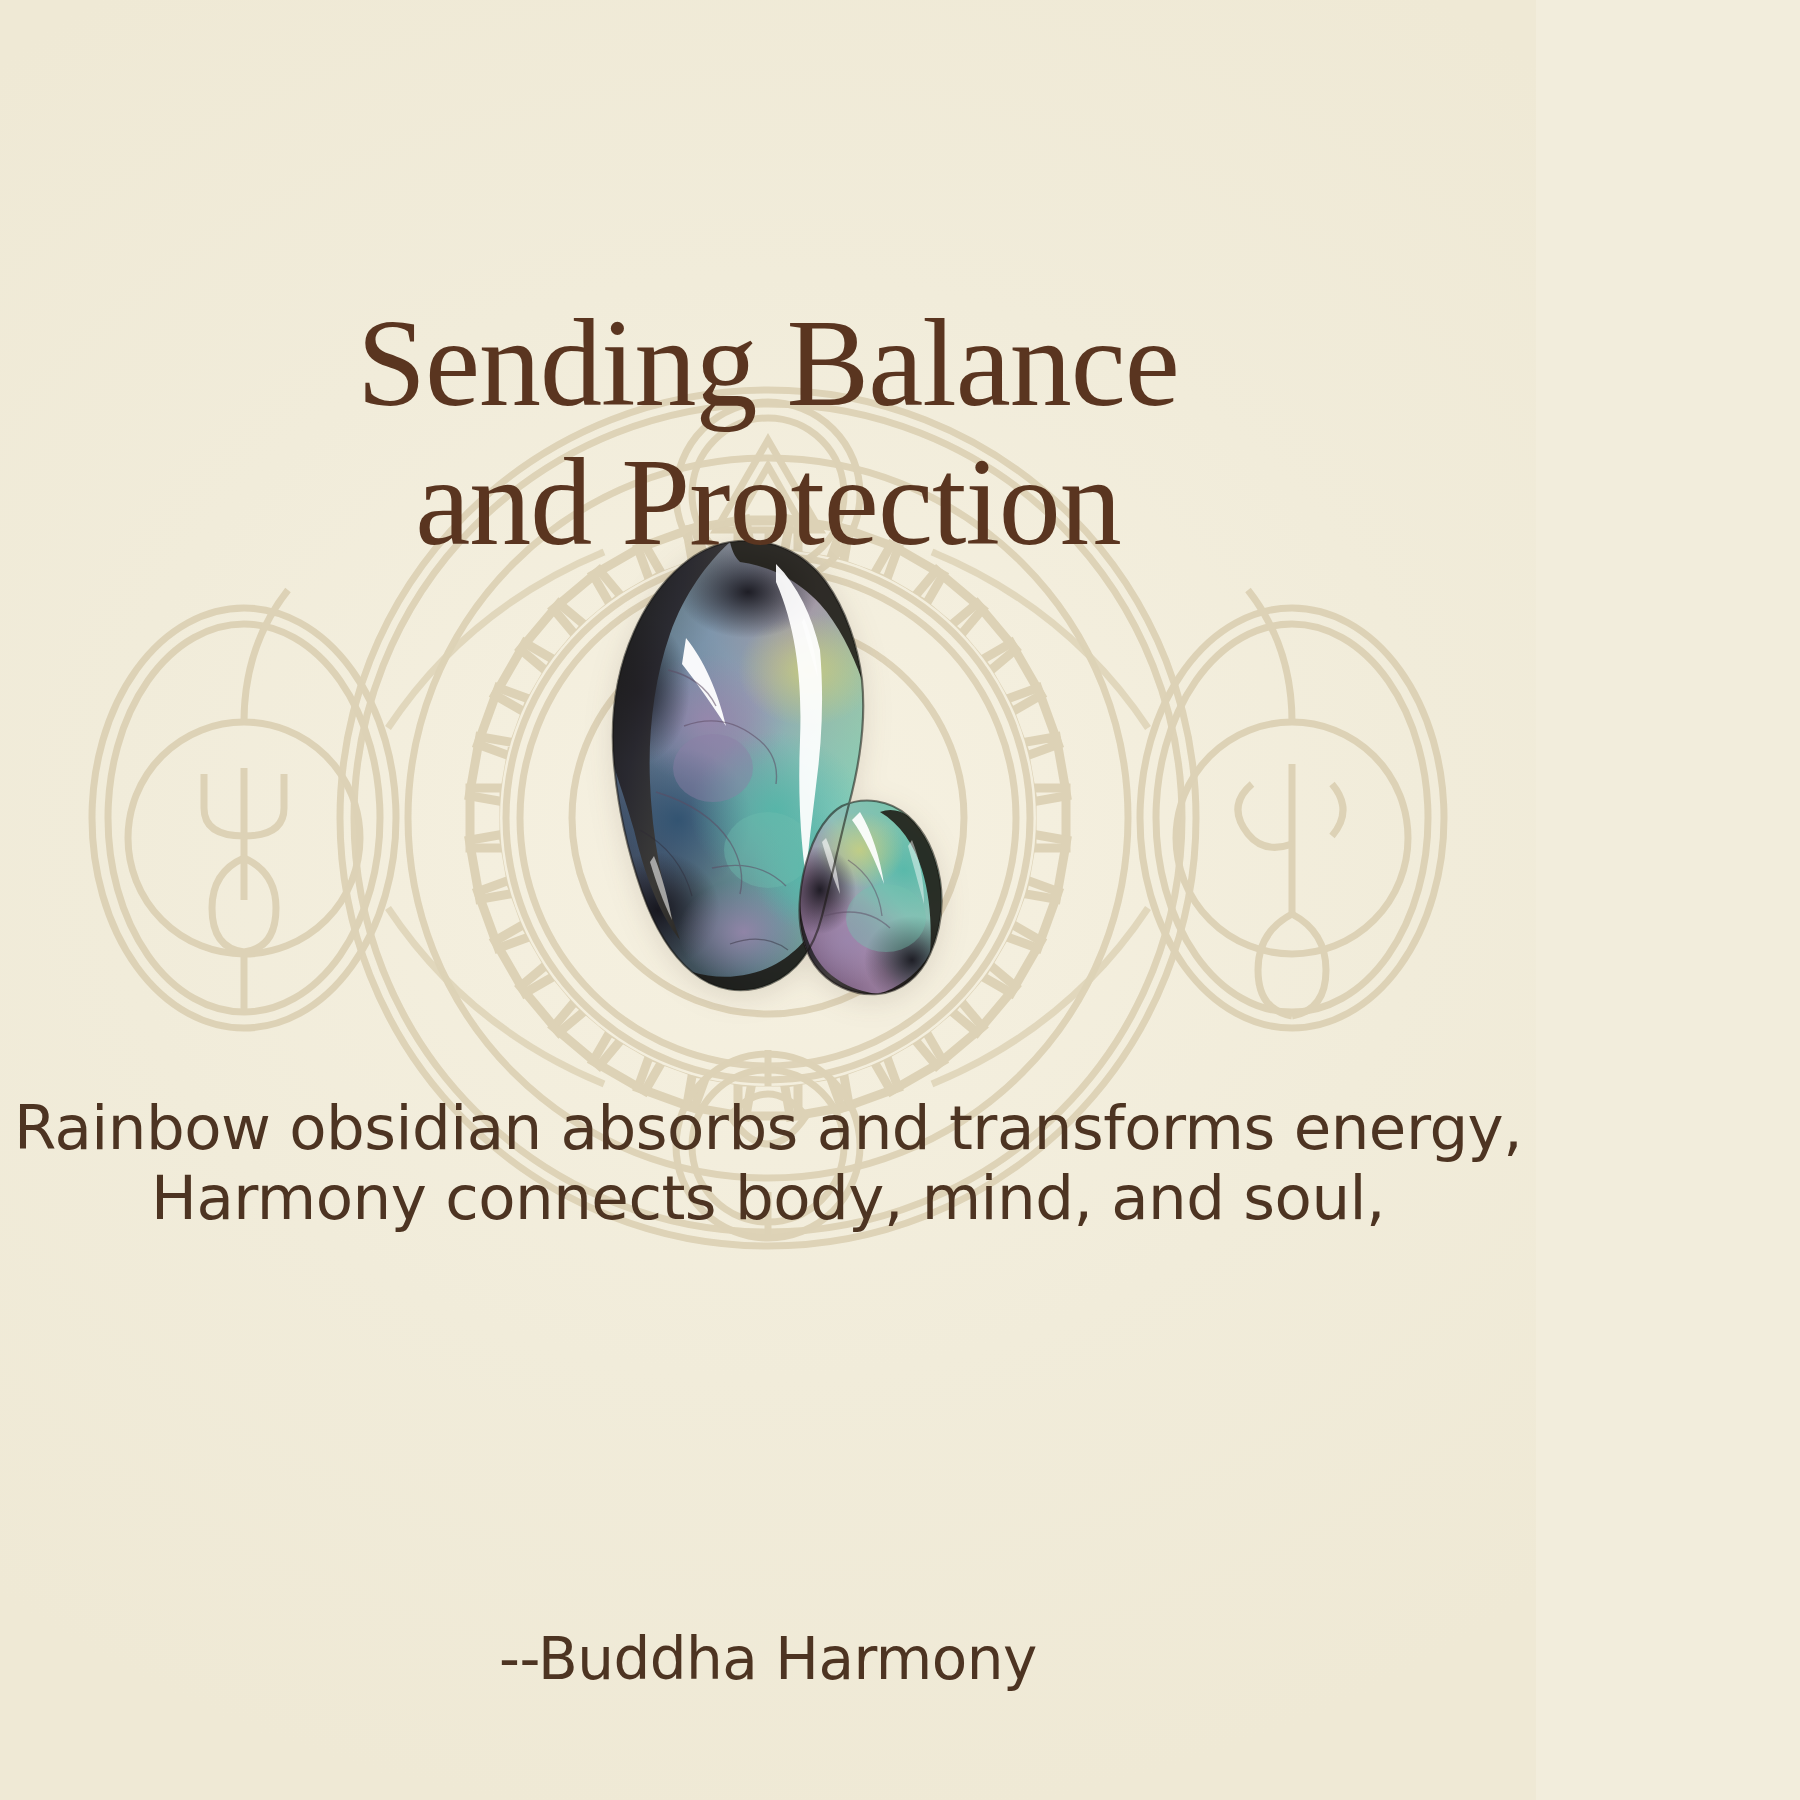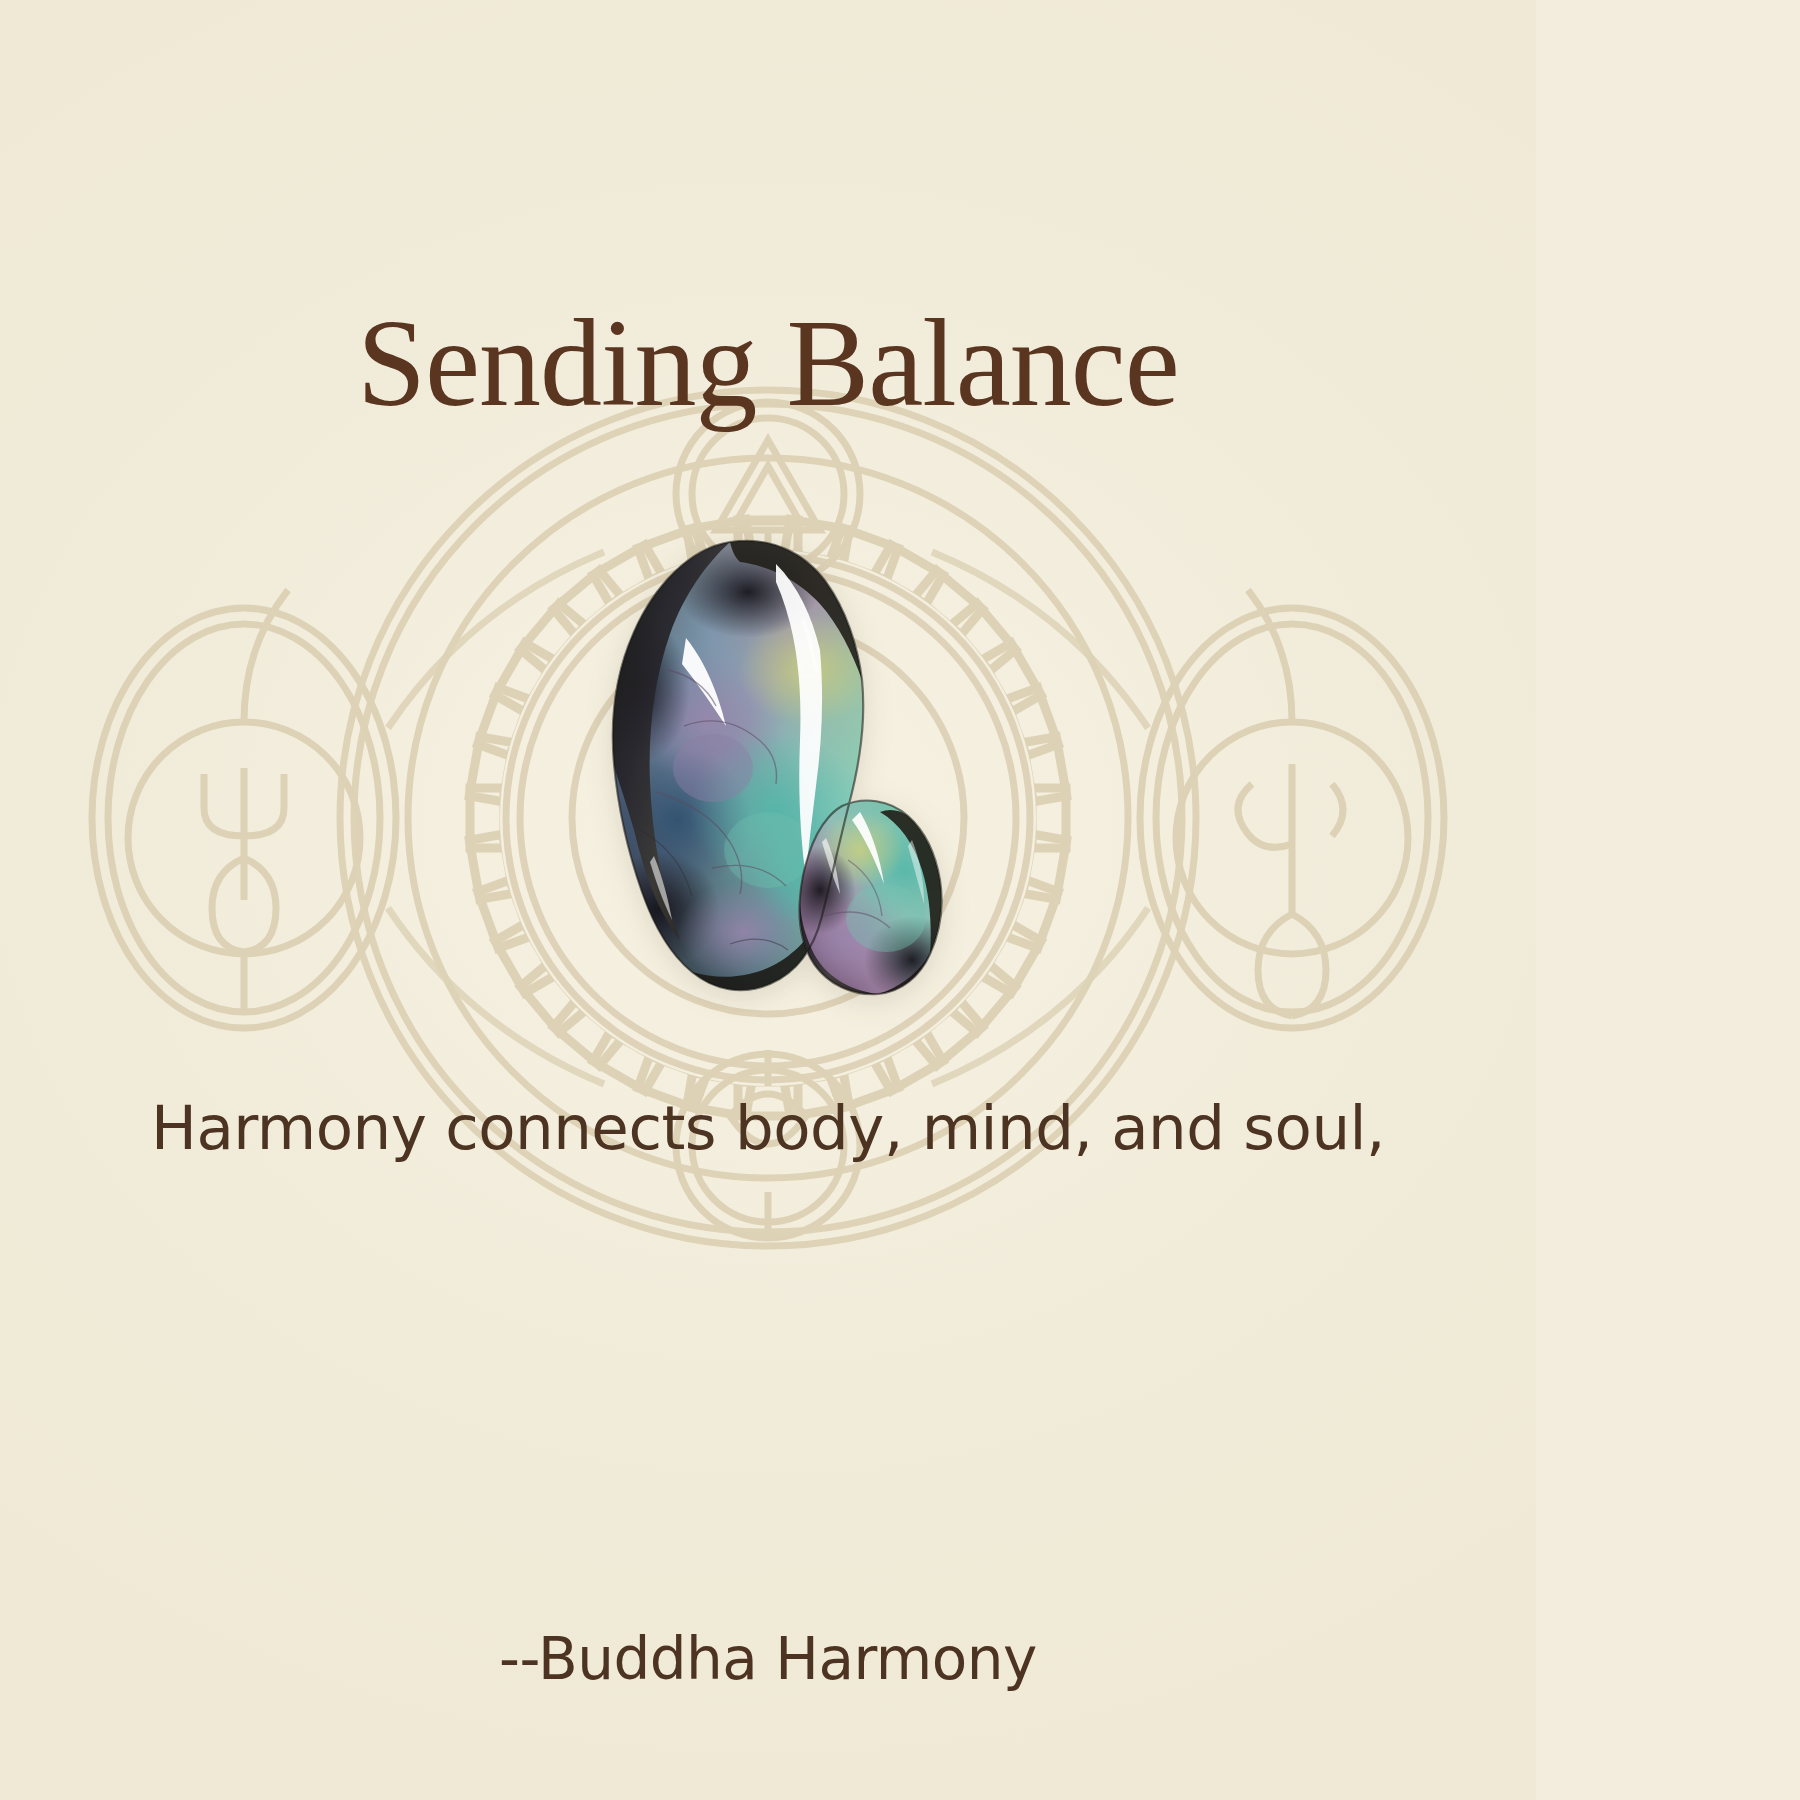--- a/index.html
+++ b/index.html
@@ -270,20 +270,21 @@
         <path d="M330,430 q80,-120 216,-176"></path>
         <path d="M330,610 q80,120 216,176"></path>
         <path d="M1090,430 q-80,-120 -216,-176"></path>
         <path d="M1090,610 q-80,120 -216,176"></path>
       </g>
     </svg>
   </div>
 
   <h1 class="title">
     <span class="tl">Sending Balance</span>
+    <span class="tl">and Protection</span>
   </h1>
 
   <div class="crystal">
     <svg viewBox="0 0 520 520" xmlns="http://www.w3.org/2000/svg">
       <defs>
         <linearGradient id="gMain" x1="0" y1="0" x2="1" y2="1">
           <stop offset="0%" stop-color="#2e2c30"></stop>
           <stop offset="14%" stop-color="#4c4556"></stop>
           <stop offset="30%" stop-color="#7d7ca3"></stop>
           <stop offset="45%" stop-color="#9b8dae"></stop>
@@ -429,18 +430,19 @@
                  C102,198 108,152 126,112 C146,66 182,28 222,22 Z"></path>
         <path d="M334,286 C356,276 382,280 400,296 C418,312 428,336 432,360
                  C436,386 432,412 422,434 C412,456 394,472 370,474
                  C344,476 320,464 306,444 C294,426 290,402 292,378
                  C294,350 304,316 320,298 C324,293 329,289 334,286 Z"></path>
       </g>
     </svg>
   </div>
 
   <div class="poem">
+    <span class="ln">Rainbow obsidian absorbs and transforms energy,</span>
     <span class="ln">Harmony connects body, mind, and soul,</span>
   </div>
 
   <div class="signature">--Buddha Harmony</div>
 
 </div>
 
 </body></html>

